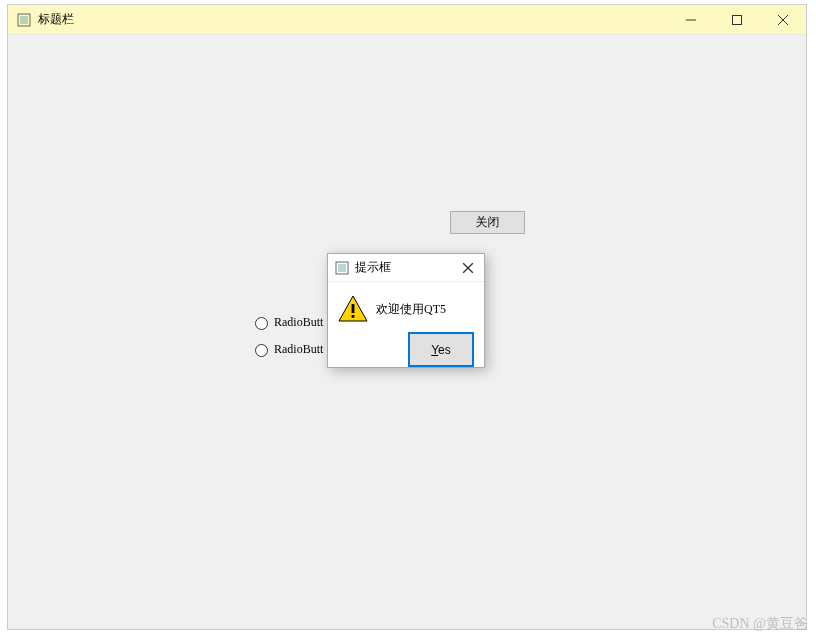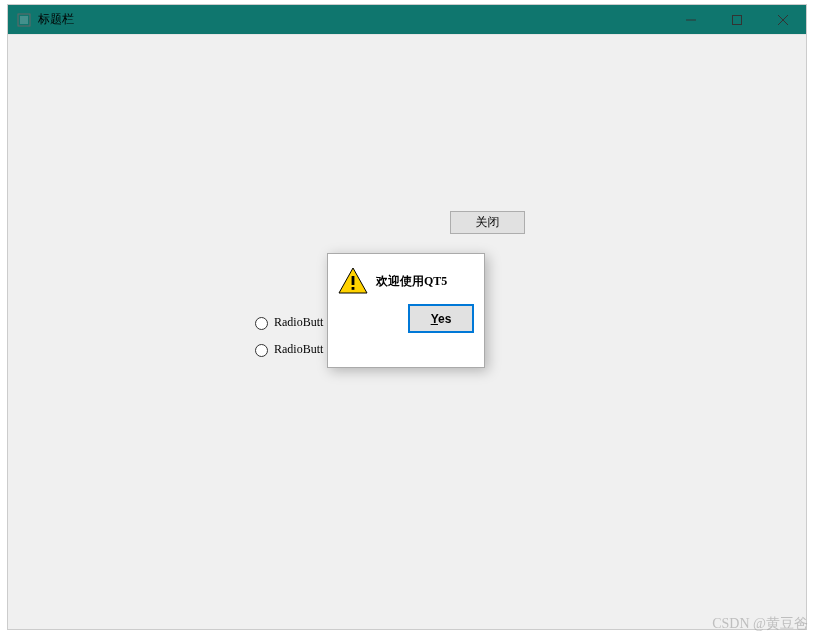--- a/index.html
+++ b/index.html
@@ -16,21 +16,21 @@
       position: absolute;
       left: 7px;
       top: 4px;
       width: 800px;
       height: 626px;
       background: #f0f0f0;
       border: 1px solid #cccccc;
     }
     .titlebar {
       height: 30px;
-      background: #0f766e;
+      background: #fef9c3;
       display: flex;
       align-items: center;
       border-bottom: 1px solid #e5e5e5;
     }
     .titlebar-icon {
       width: 16px;
       height: 16px;
       margin-left: 8px;
       display: flex;
       align-items: center;
@@ -143,38 +143,36 @@
       height: 50px;
     }
     .warning-icon {
       width: 30px;
       height: 28px;
       margin-right: 8px;
     }
     .dialog-message {
       font-family: "SimSun", serif;
       font-size: 12px;
-      font-weight: bold;
     }
     .dialog-buttons {
       display: flex;
       justify-content: flex-end;
       padding: 0 10px 8px 10px;
     }
     .yes-button {
       width: 66px;
-      height: 29px;
+      height: 35px;
       background: #e1e1e1;
       border: 2px solid #0078d7;
       font-size: 12px;
       display: flex;
       align-items: center;
       justify-content: center;
       cursor: pointer;
-      font-weight: bold;
     }
     .yes-text { text-decoration: underline; }
     .watermark {
       position: absolute;
       right: 8px;
       bottom: 6px;
       color: rgba(150,150,150,0.55);
       font-size: 14px;
       font-family: Liberation Serif, serif;
       pointer-events: none;
@@ -224,20 +222,35 @@
       </div>
       <div class="radio-row">
         <span class="radio-circle"></span>
         <span class="radio-label">RadioButt</span>
       </div>
     </div>
   </div>
 </div>
 
 <div class="dialog">
+  <div class="dialog-titlebar">
+    <span class="dialog-icon">
+      <svg width="14" height="14" viewBox="0 0 14 14">
+        <rect x="1" y="1" width="12" height="12" fill="none" stroke="#666" stroke-width="1"></rect>
+        <rect x="3" y="3" width="8" height="8" fill="#7aa" opacity="0.5"></rect>
+      </svg>
+    </span>
+    <span class="dialog-title">提示框</span>
+    <div class="dialog-close">
+      <svg width="10" height="10">
+        <line x1="0" y1="0" x2="10" y2="10" stroke="#333" stroke-width="1.3"></line>
+        <line x1="10" y1="0" x2="0" y2="10" stroke="#333" stroke-width="1.3"></line>
+      </svg>
+    </div>
+  </div>
   <div class="dialog-body">
     <span class="warning-icon">
       <svg width="30" height="28" viewBox="0 0 30 28">
         <polygon points="15,1 29,26 1,26" fill="#ffd200" stroke="#000" stroke-width="1"></polygon>
         <rect x="13.6" y="9" width="2.8" height="9" fill="#000"></rect>
         <rect x="13.6" y="20" width="2.8" height="2.8" fill="#000"></rect>
       </svg>
     </span>
     <span class="dialog-message">欢迎使用QT5</span>
   </div>

